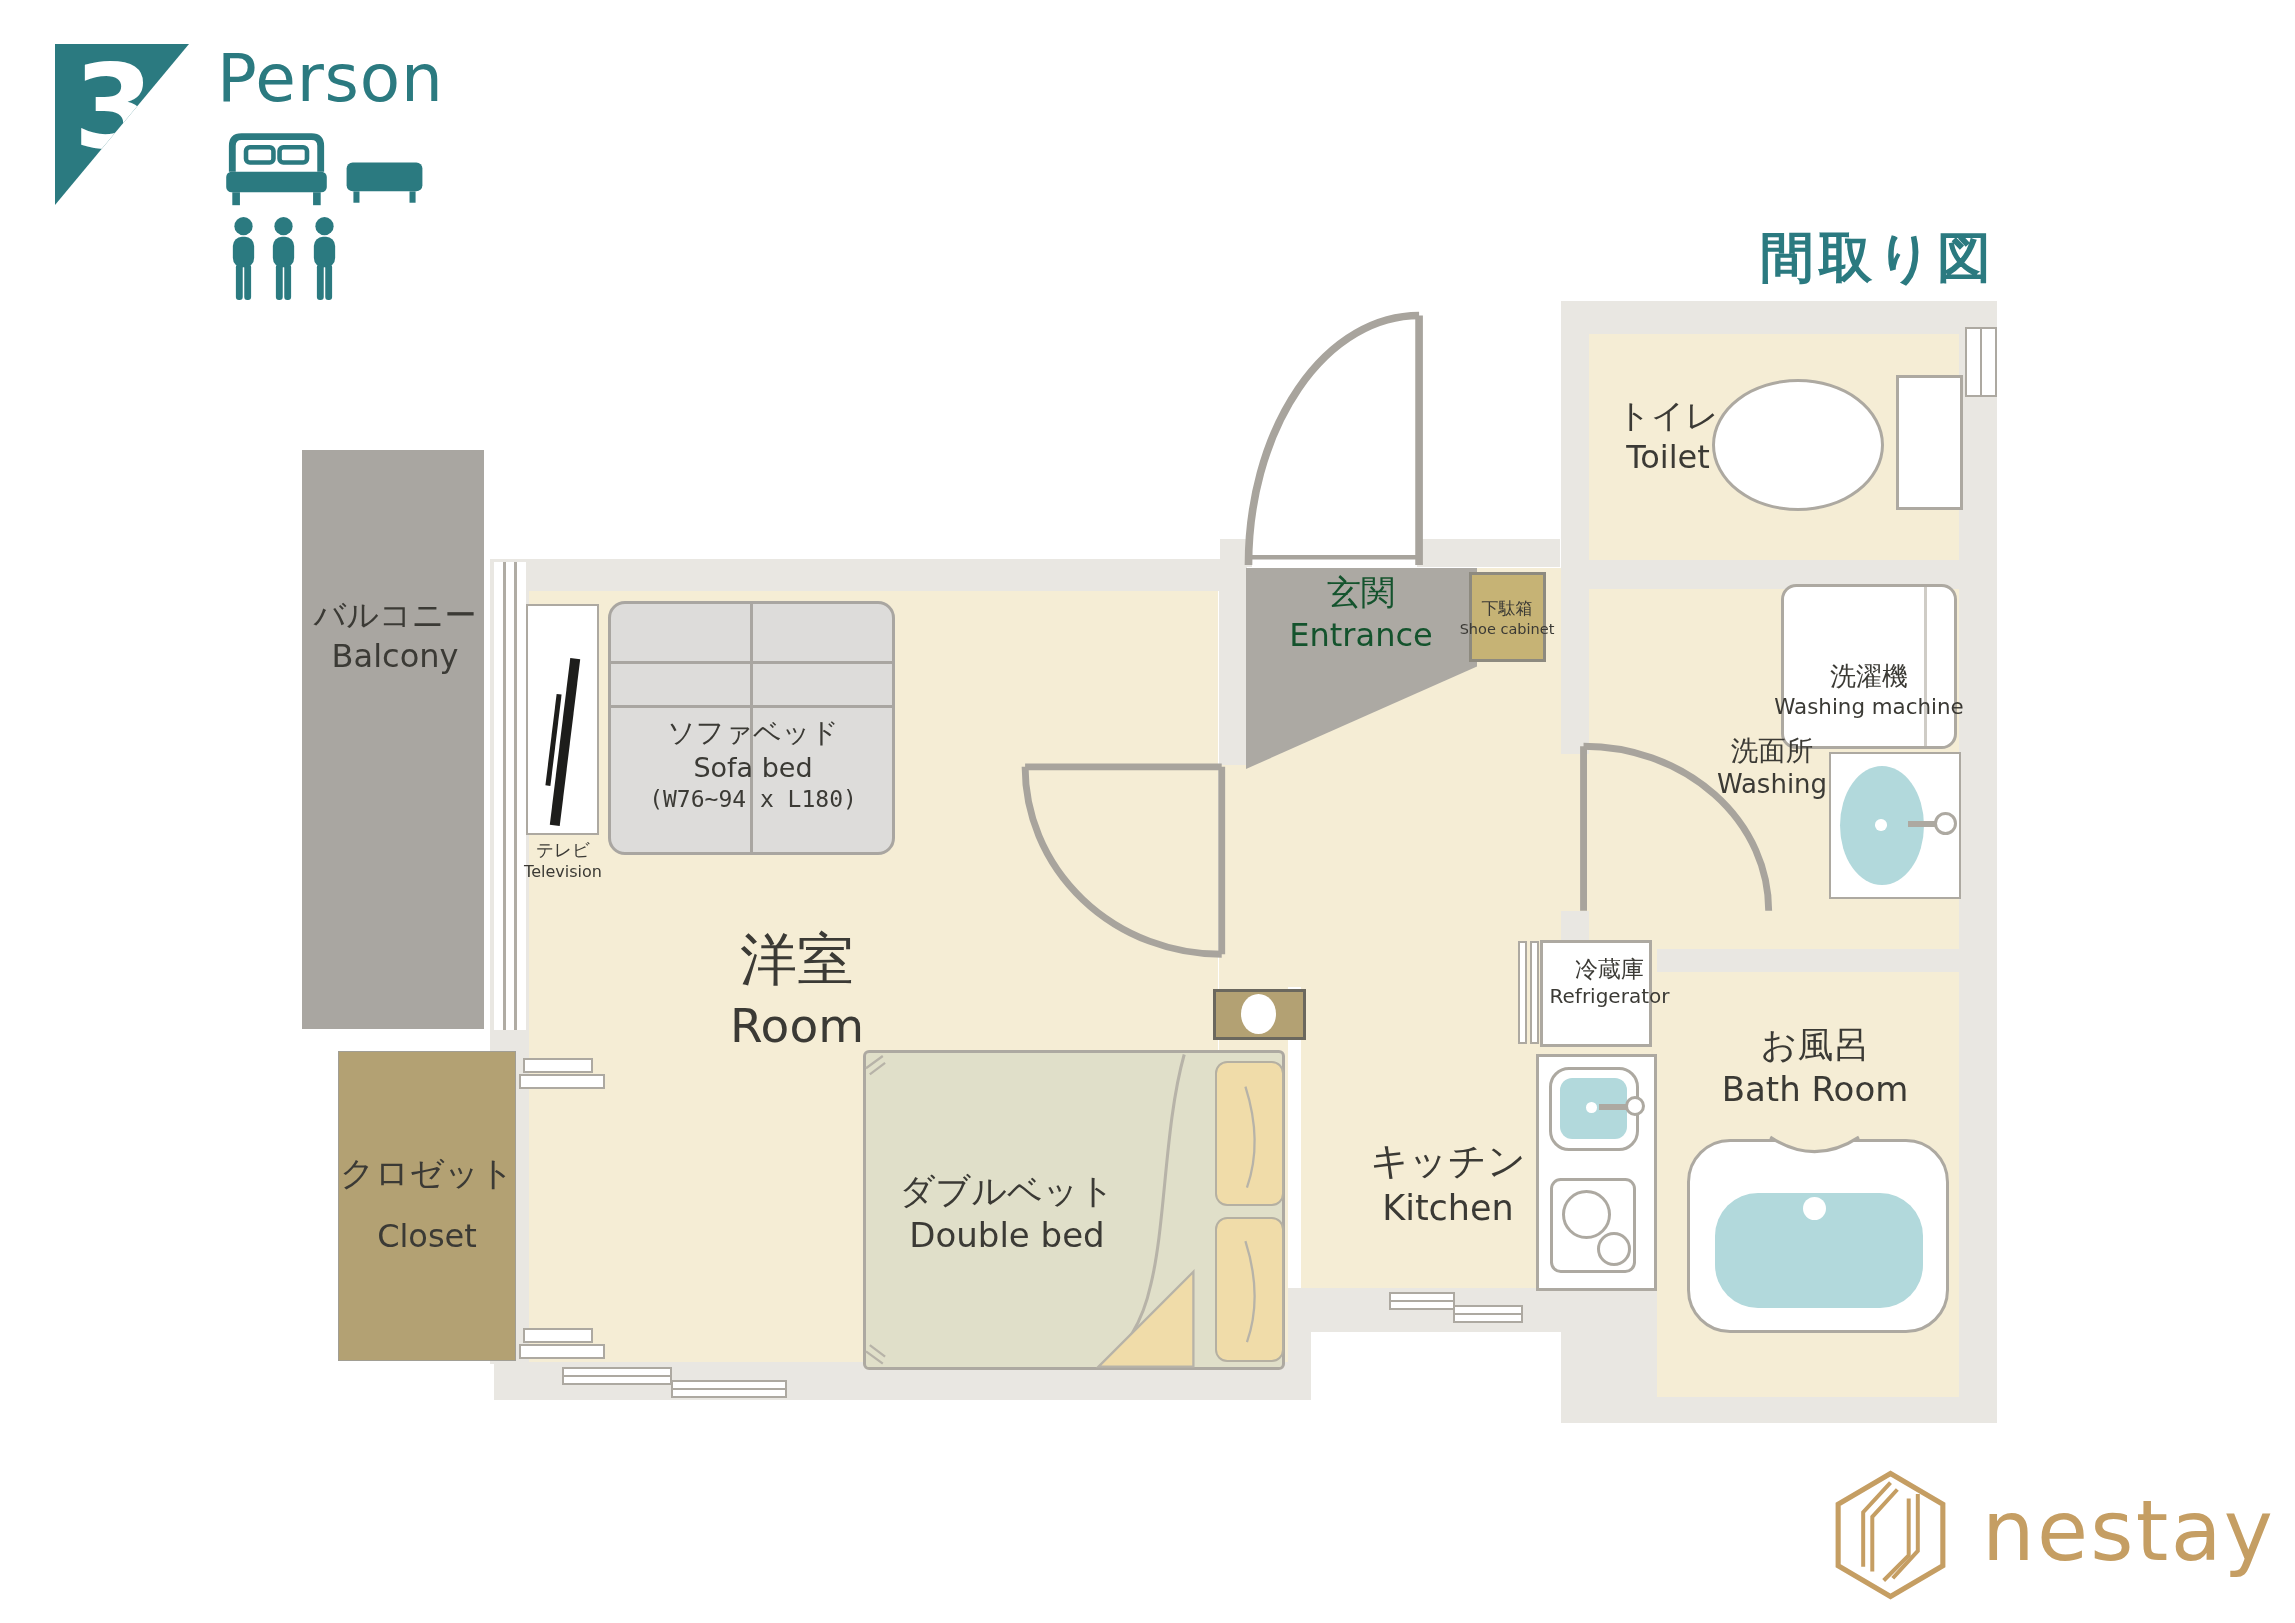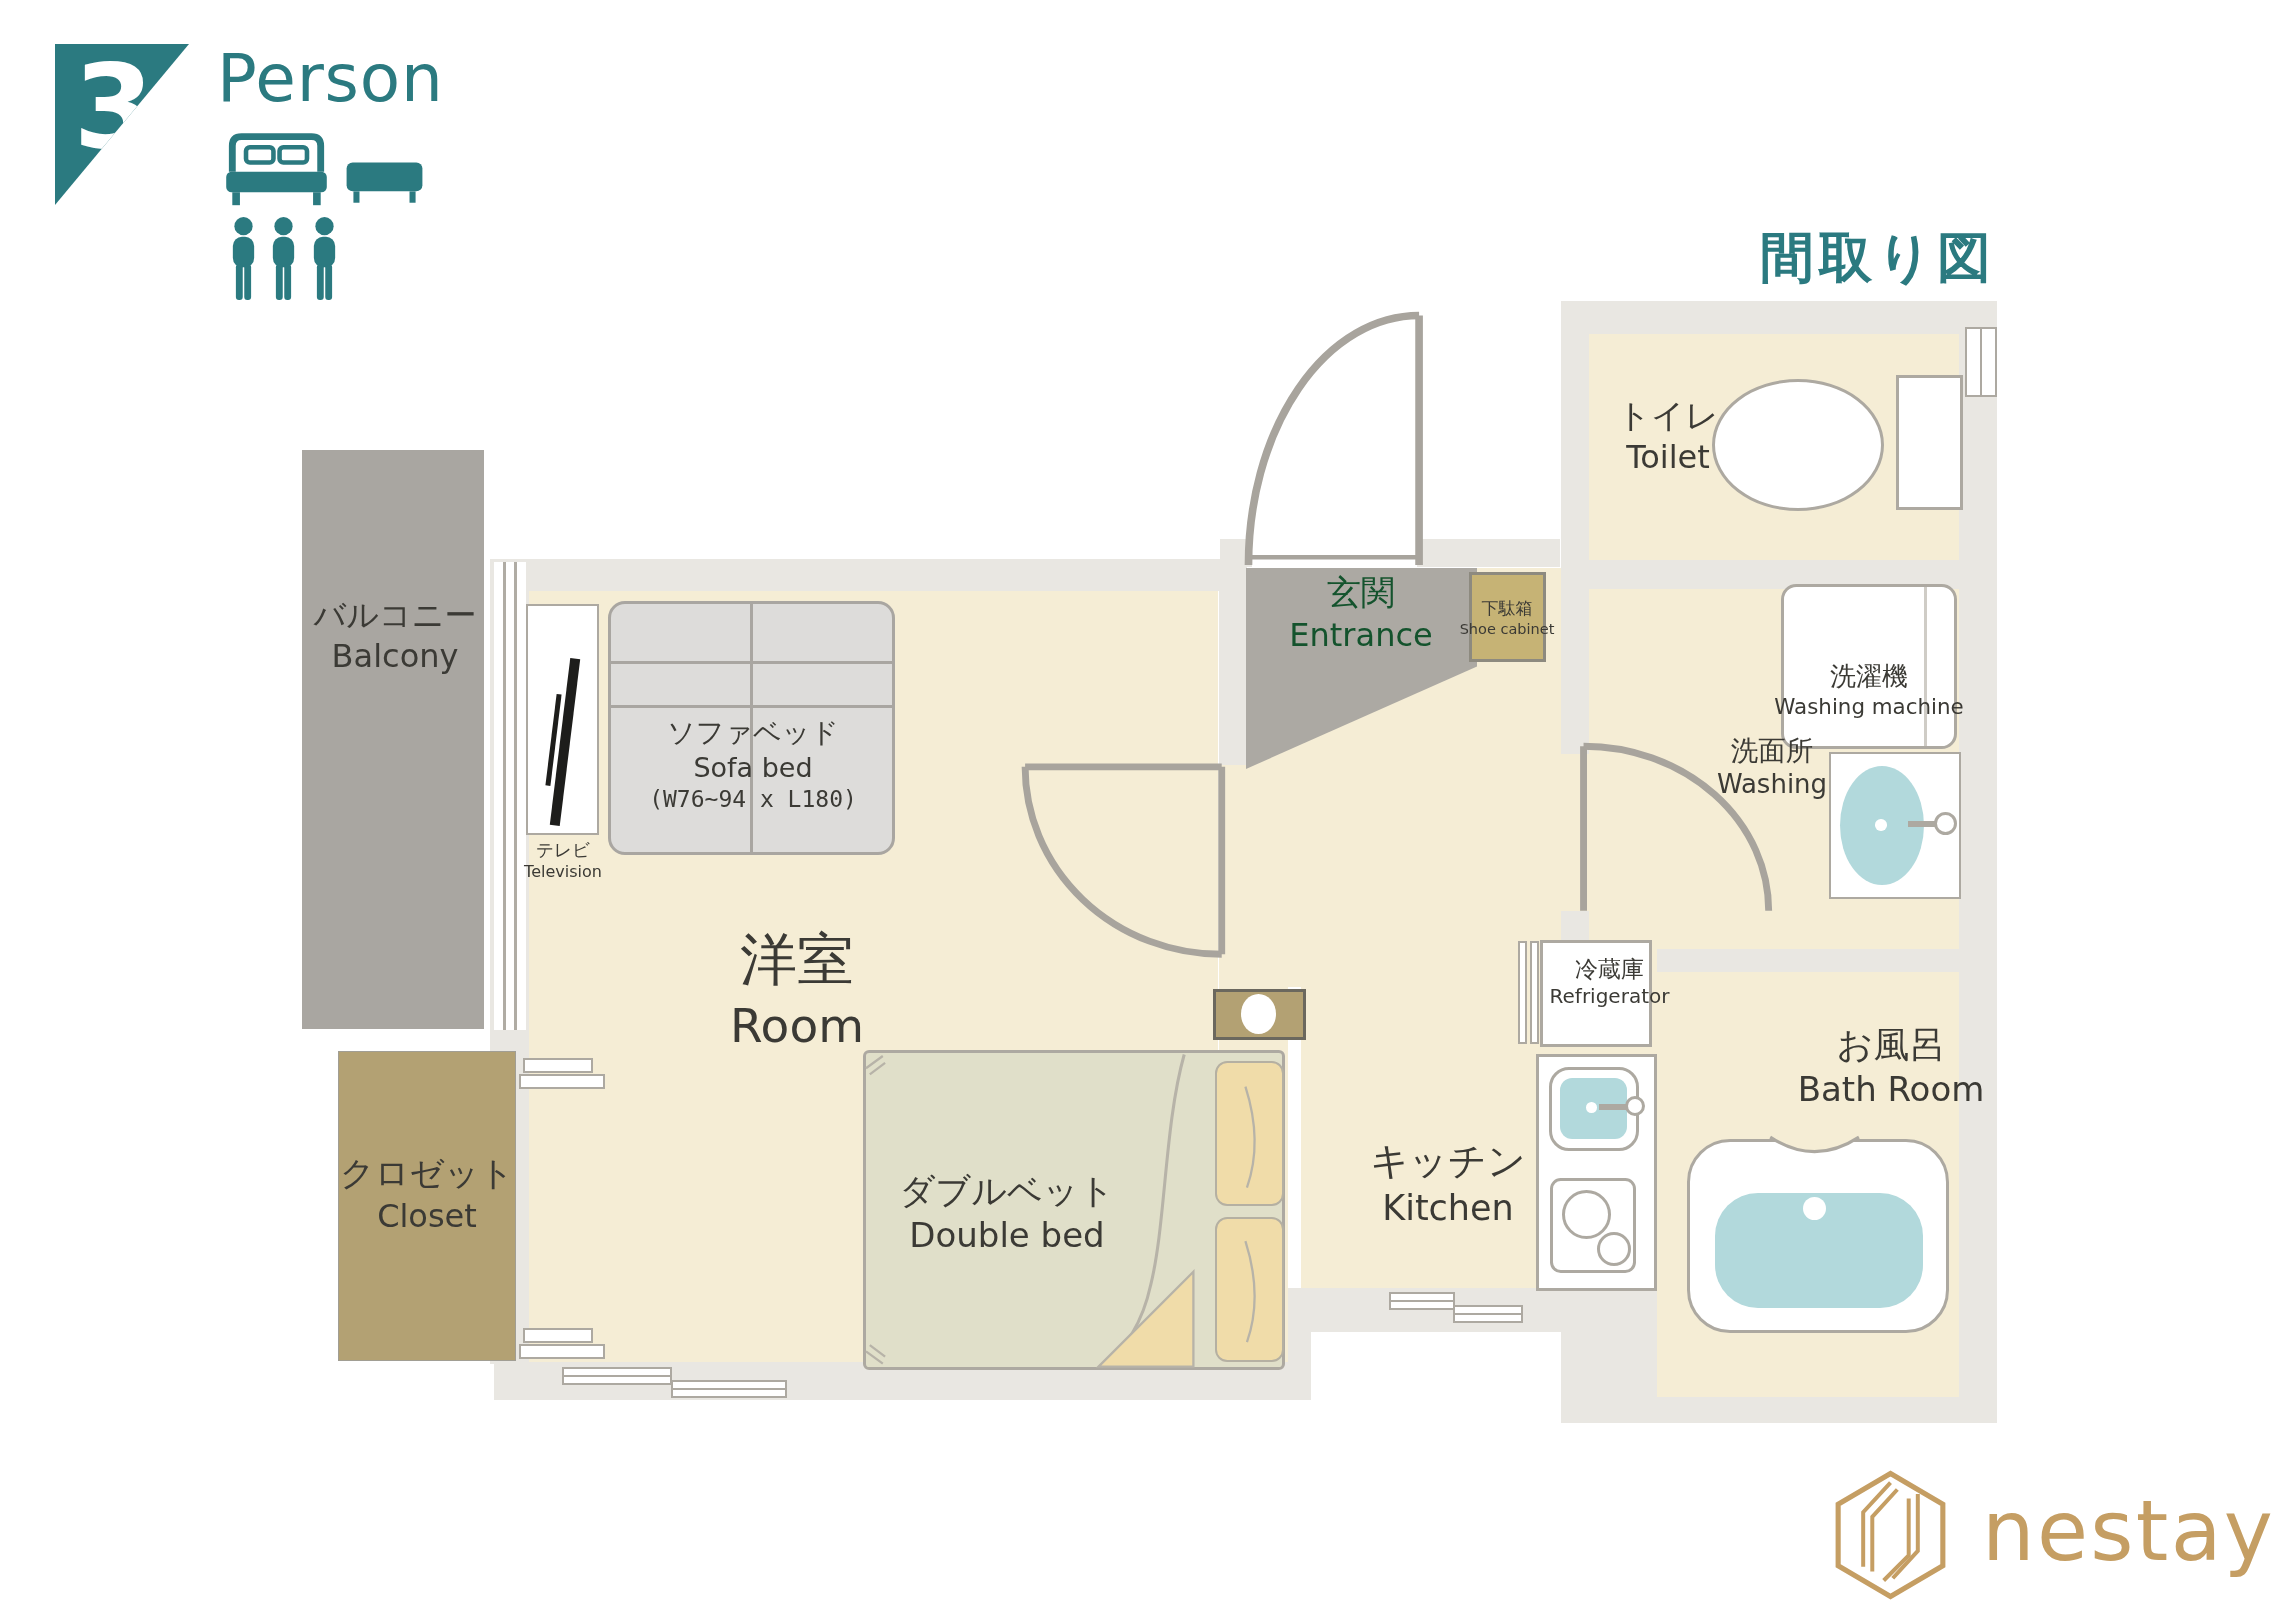--- a/index.html
+++ b/index.html
@@ -208,21 +208,21 @@
   <div class="lbl" style="left:395px;top:575px;font-size:32px;margin-top:20px;">
     <span>バルコニー</span>
       <span>Balcony</span>
   </div>
   <div class="lbl" style="left:797px;top:891px;font-size:57px;margin-top:32px;">
     <span>洋室</span>
       <span style="font-size:47px;">Room</span>
   </div>
   <div class="lbl" style="left:427px;top:1152px;font-size:34px;">
     <span>クロゼット</span>
-      <span style="font-size:32px;">Closet</span>
+      <span style="font-size:32px;margin-top:20px;">Closet</span>
   </div>
   <div class="lbl" style="left:753px;top:715px;font-size:28px;">
     <span>ソファベッド</span>
     <span style="font-size:27px;">Sofa bed</span>
     <span style="font-size:23px;font-family:'DejaVu Sans Mono','Liberation Mono',monospace;">(W76~94 x L180)</span>
   </div>
   <div class="lbl" style="left:563px;top:839px;font-size:17.6px;">
     <span>テレビ</span>
       <span style="font-size:16px;">Television</span>
   </div>
@@ -251,21 +251,21 @@
       <span style="font-size:26px;">Washing</span>
   </div>
   <div class="lbl" style="left:1597px;top:955px;font-size:23px;padding-left:25px;">
     <span>冷蔵庫</span>
       <span style="font-size:20px;">Refrigerator</span>
   </div>
   <div class="lbl" style="left:1448px;top:1137px;font-size:38px;">
     <span>キッチン</span>
       <span style="font-size:35px;">Kitchen</span>
   </div>
-  <div class="lbl" style="left:1891px;top:1022px;font-size:36px;">
+  <div class="lbl" style="left:1815px;top:1022px;font-size:36px;">
     <span>お風呂</span>
       <span style="font-size:34px;">Bath Room</span>
   </div>
 
   <div class="abs" style="left:1833px;top:1469px;width:428px;height:134px;">
     <svg class="abs" style="left:0;top:0;" width="115" height="132" viewBox="0 0 100 116">
       <polygon points="50,4 96,31 96,85 50,112 4,85 4,31" fill="none" stroke="#C59E63" stroke-width="4.5"></polygon>
       <path d="M26,86 V38 L50,12" fill="none" stroke="#C59E63" stroke-width="3.5"></path>
       <path d="M34,90 V42 L56,18" fill="none" stroke="#C59E63" stroke-width="3.5"></path>
       <path d="M66,26 V76 L44,98" fill="none" stroke="#C59E63" stroke-width="3.5"></path>

